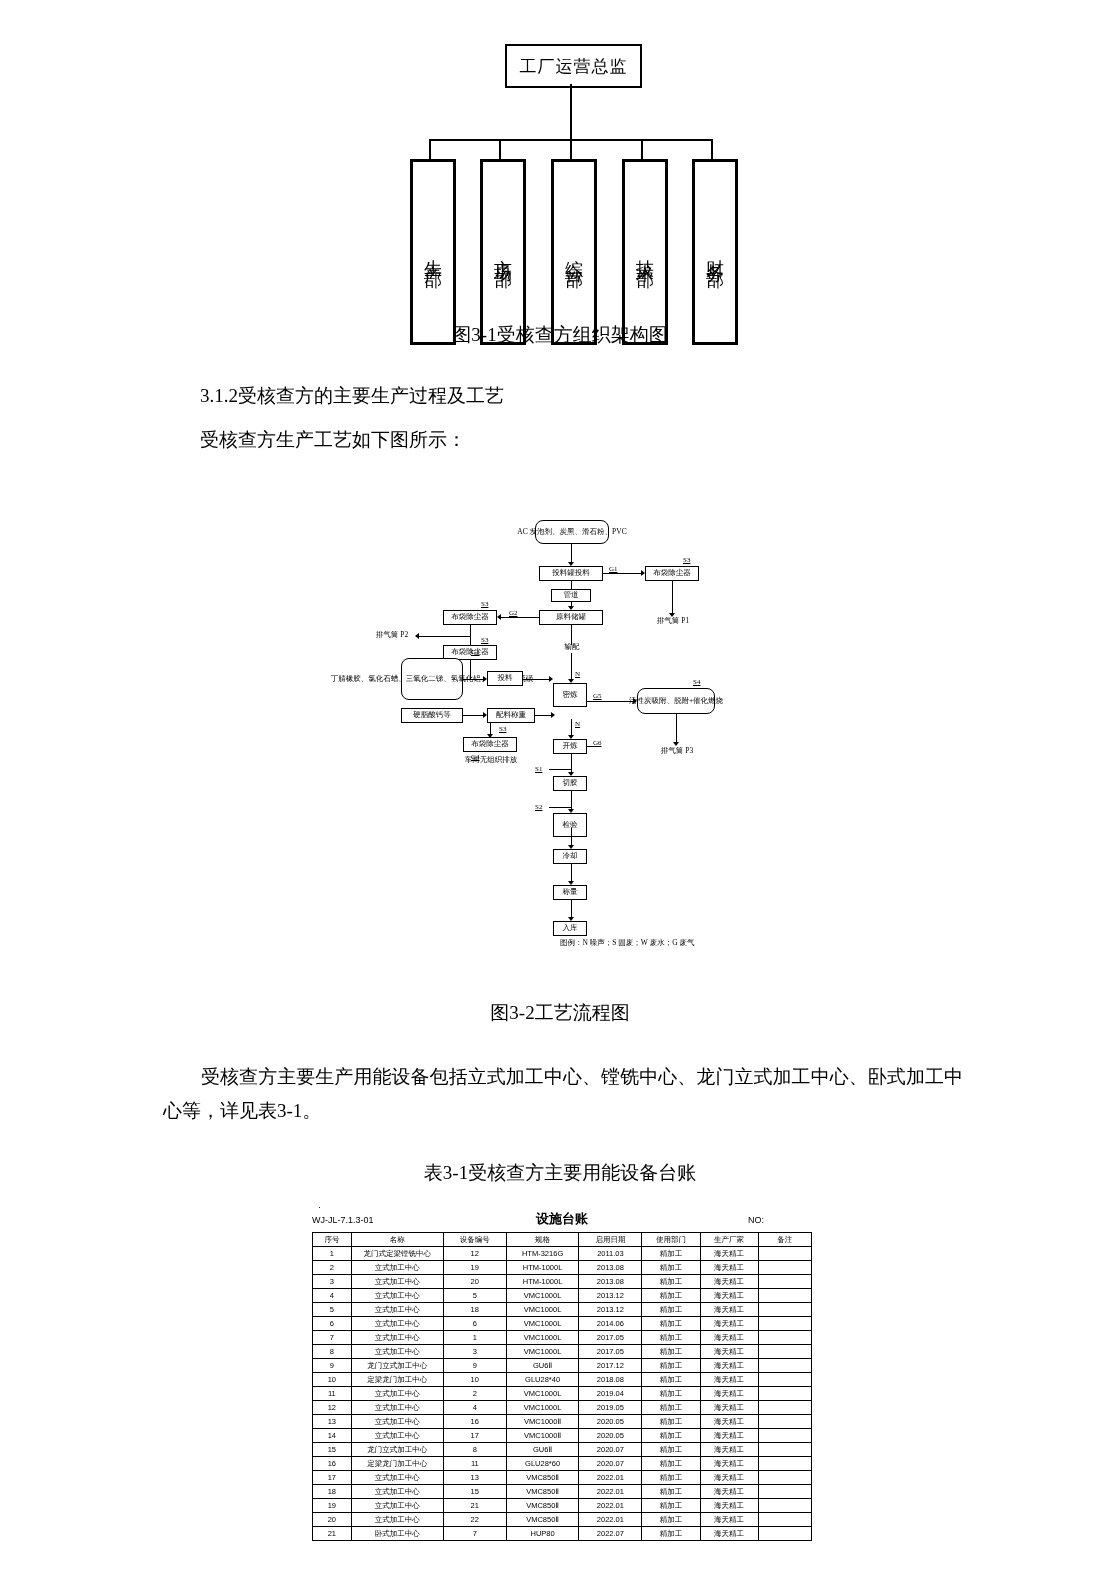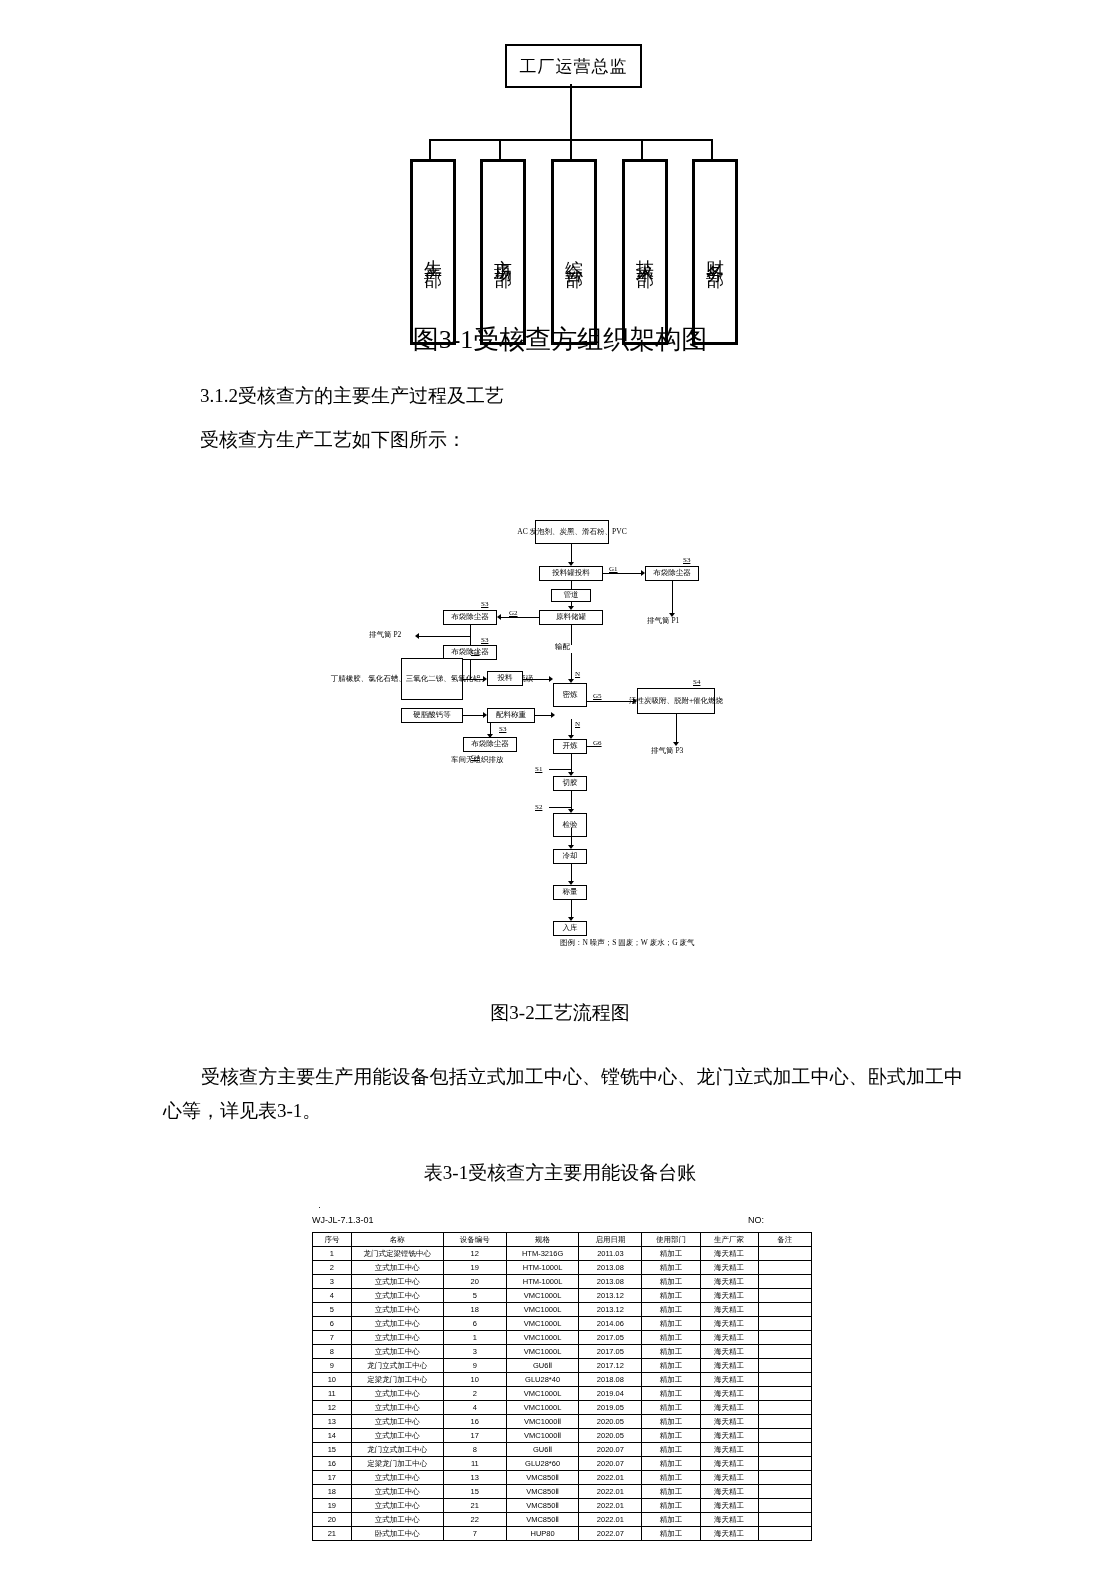--- a/index.html
+++ b/index.html
@@ -60,21 +60,21 @@
     text-orientation: upright;
     display: flex;
     align-items: center;
     justify-content: center;
     font-size: 18px;
     letter-spacing: 5px;
     background: #fff;
   }
   .fig-caption {
     text-align: center;
-    font-size: 26px;
+    font-size: 19px;
   }
   #fig31 {
     position: absolute;
     left: 0; top: 322px;
     width: 1120px;
   }
 
   
   .para {
     position: absolute;
@@ -123,23 +123,24 @@
     display: flex;
     align-items: center;
     justify-content: center;
     text-align: center;
     line-height: 1.15;
     padding: 1px;
     box-sizing: border-box;
   }
   .ftext {
     position: absolute;
-    text-align: left;
+    text-align: center;
     line-height: 1.15;
     white-space: nowrap;
+    border-radius: 8px;
   }
   .vline { position: absolute; width: 1px; background: #000; }
   .hline { position: absolute; height: 1px; background: #000; }
   .arrow-d {
     position: absolute;
     width: 0; height: 0;
     border-left: 3px solid transparent;
     border-right: 3px solid transparent;
     border-top: 4px solid #000;
   }
@@ -367,20 +368,21 @@
 <div id="fig32" class="fig-caption">图3-2工艺流程图</div>
 
 <div id="p-equip">受核查方主要生产用能设备包括立式加工中心、镗铣中心、龙门立式加工中心、卧式加工中心等，详见表3-1。</div>
 
 <div id="tab31-cap">表3-1受核查方主要用能设备台账</div>
 
 <div class="ledger">
   <div class="ledger-head">
     <span class="ledger-dot">·</span>
     <span class="ledger-code">WJ-JL-7.1.3-01</span>
+    <span class="ledger-title">设施台账</span>
     <span class="ledger-no">NO:</span>
   </div>
   <table class="ledger-tbl">
     <colgroup>
       <col class="c0">
         <col class="c1">
         <col class="c2">
         <col class="c3">
       <col class="c4">
         <col class="c5">

